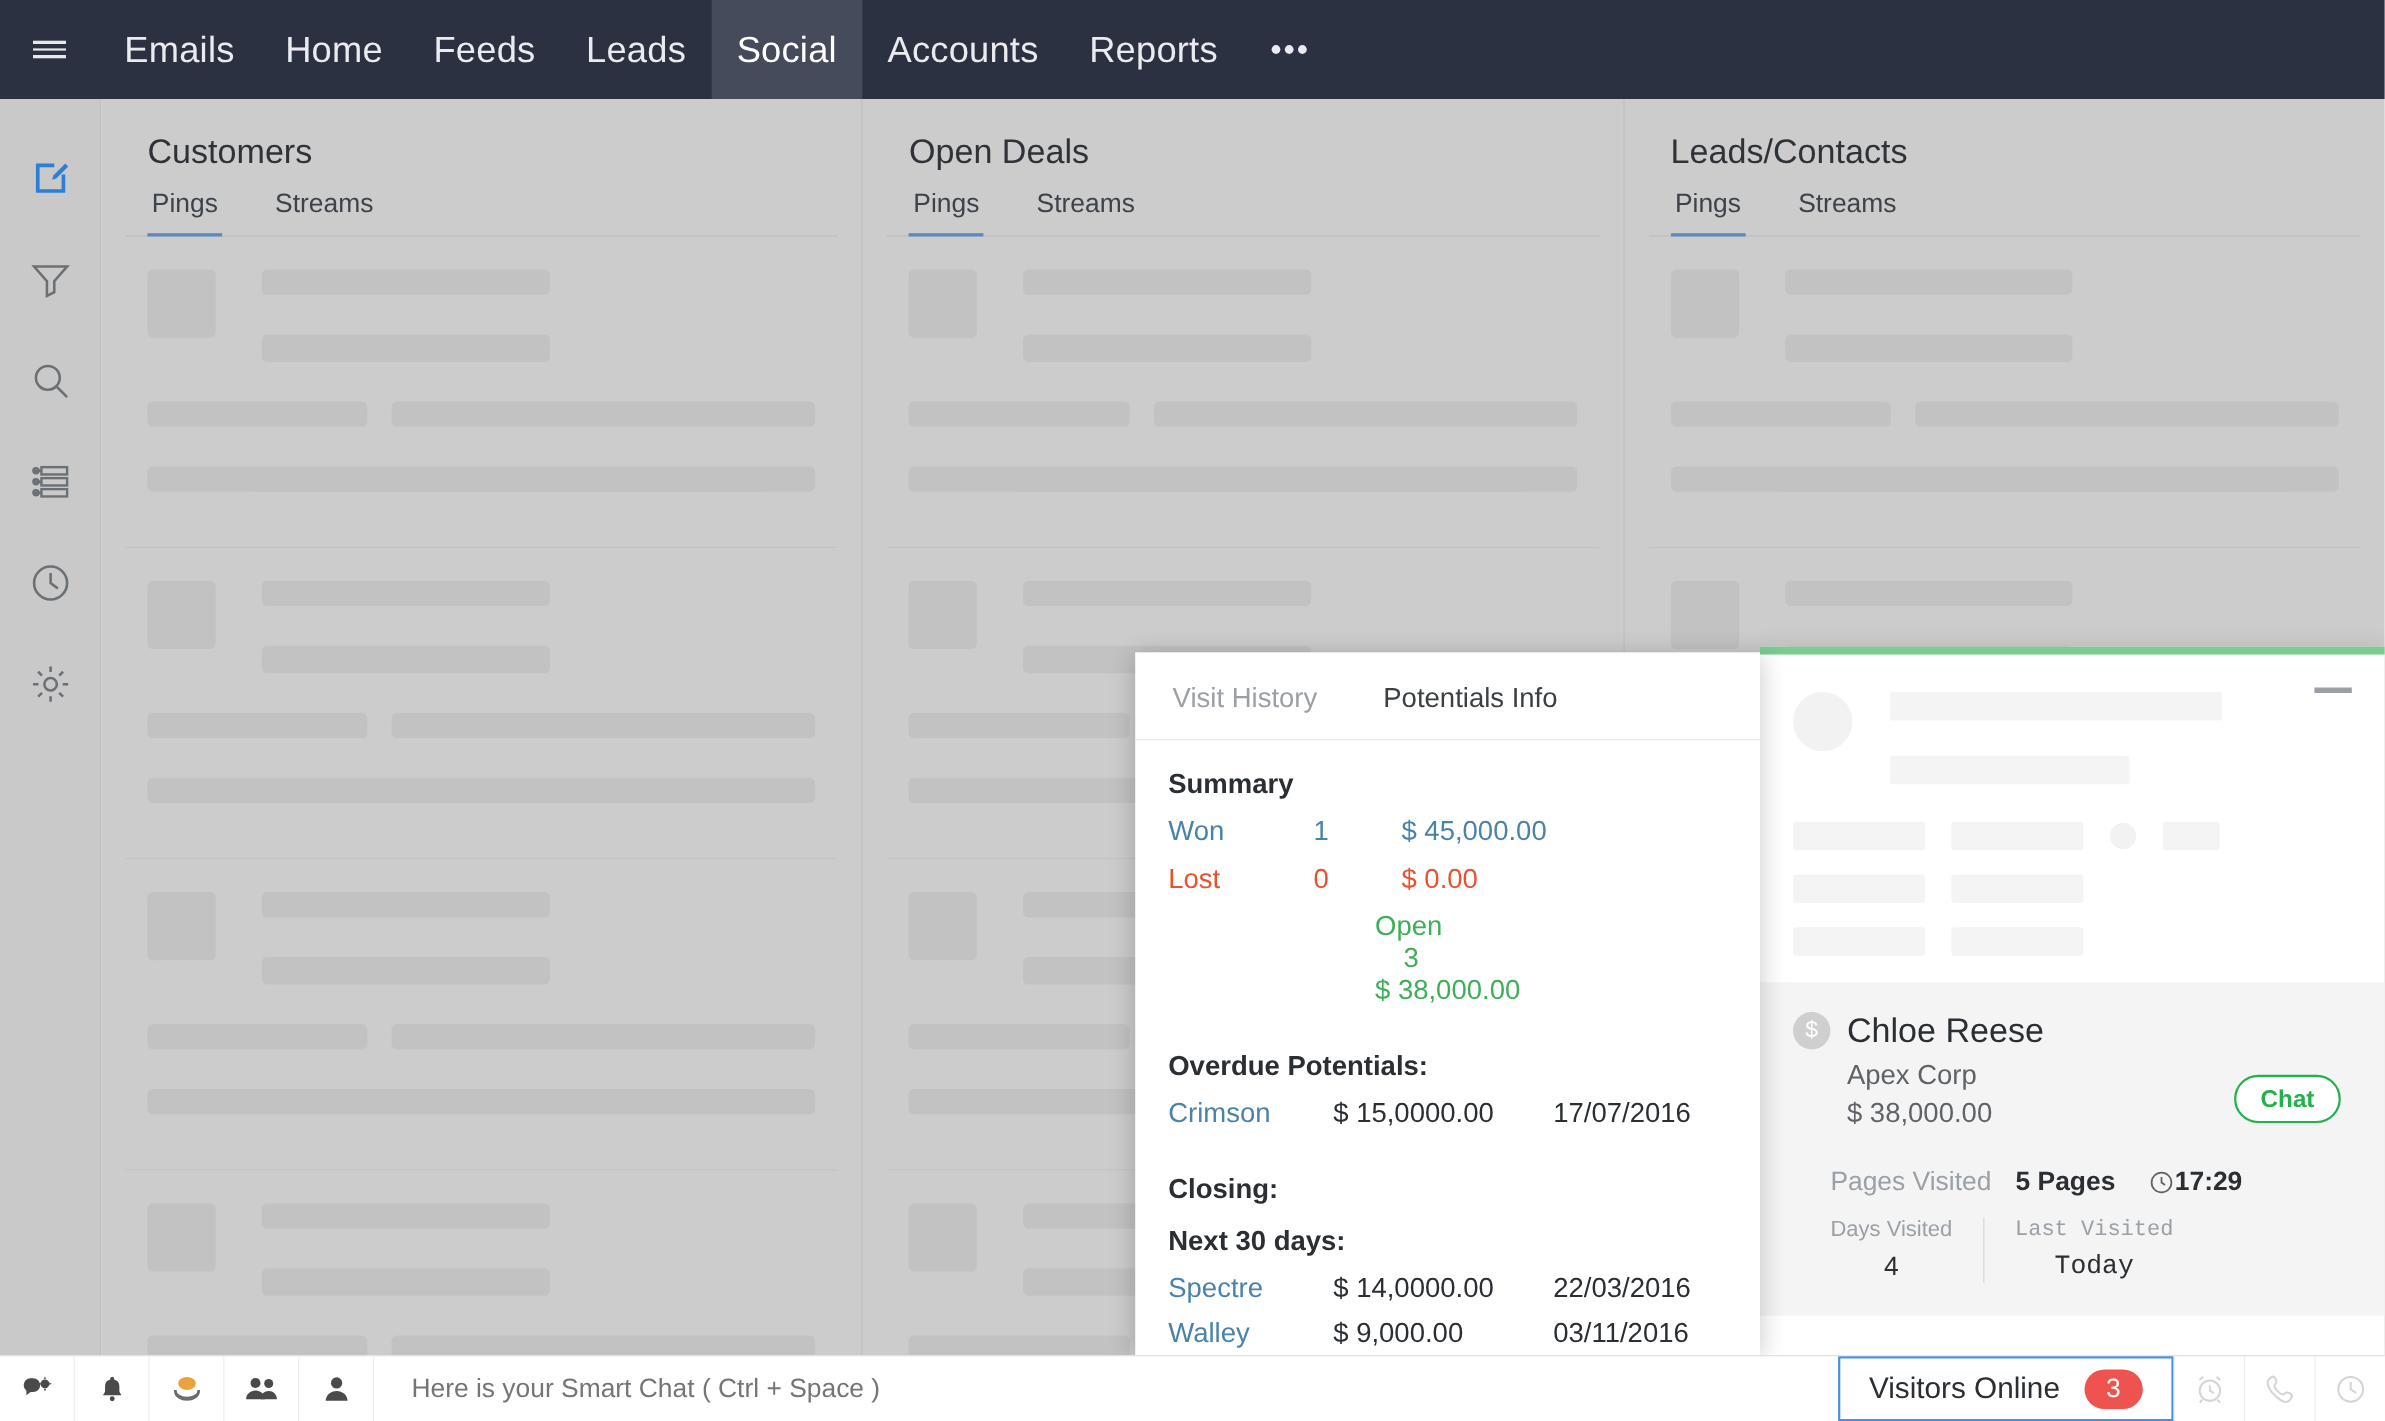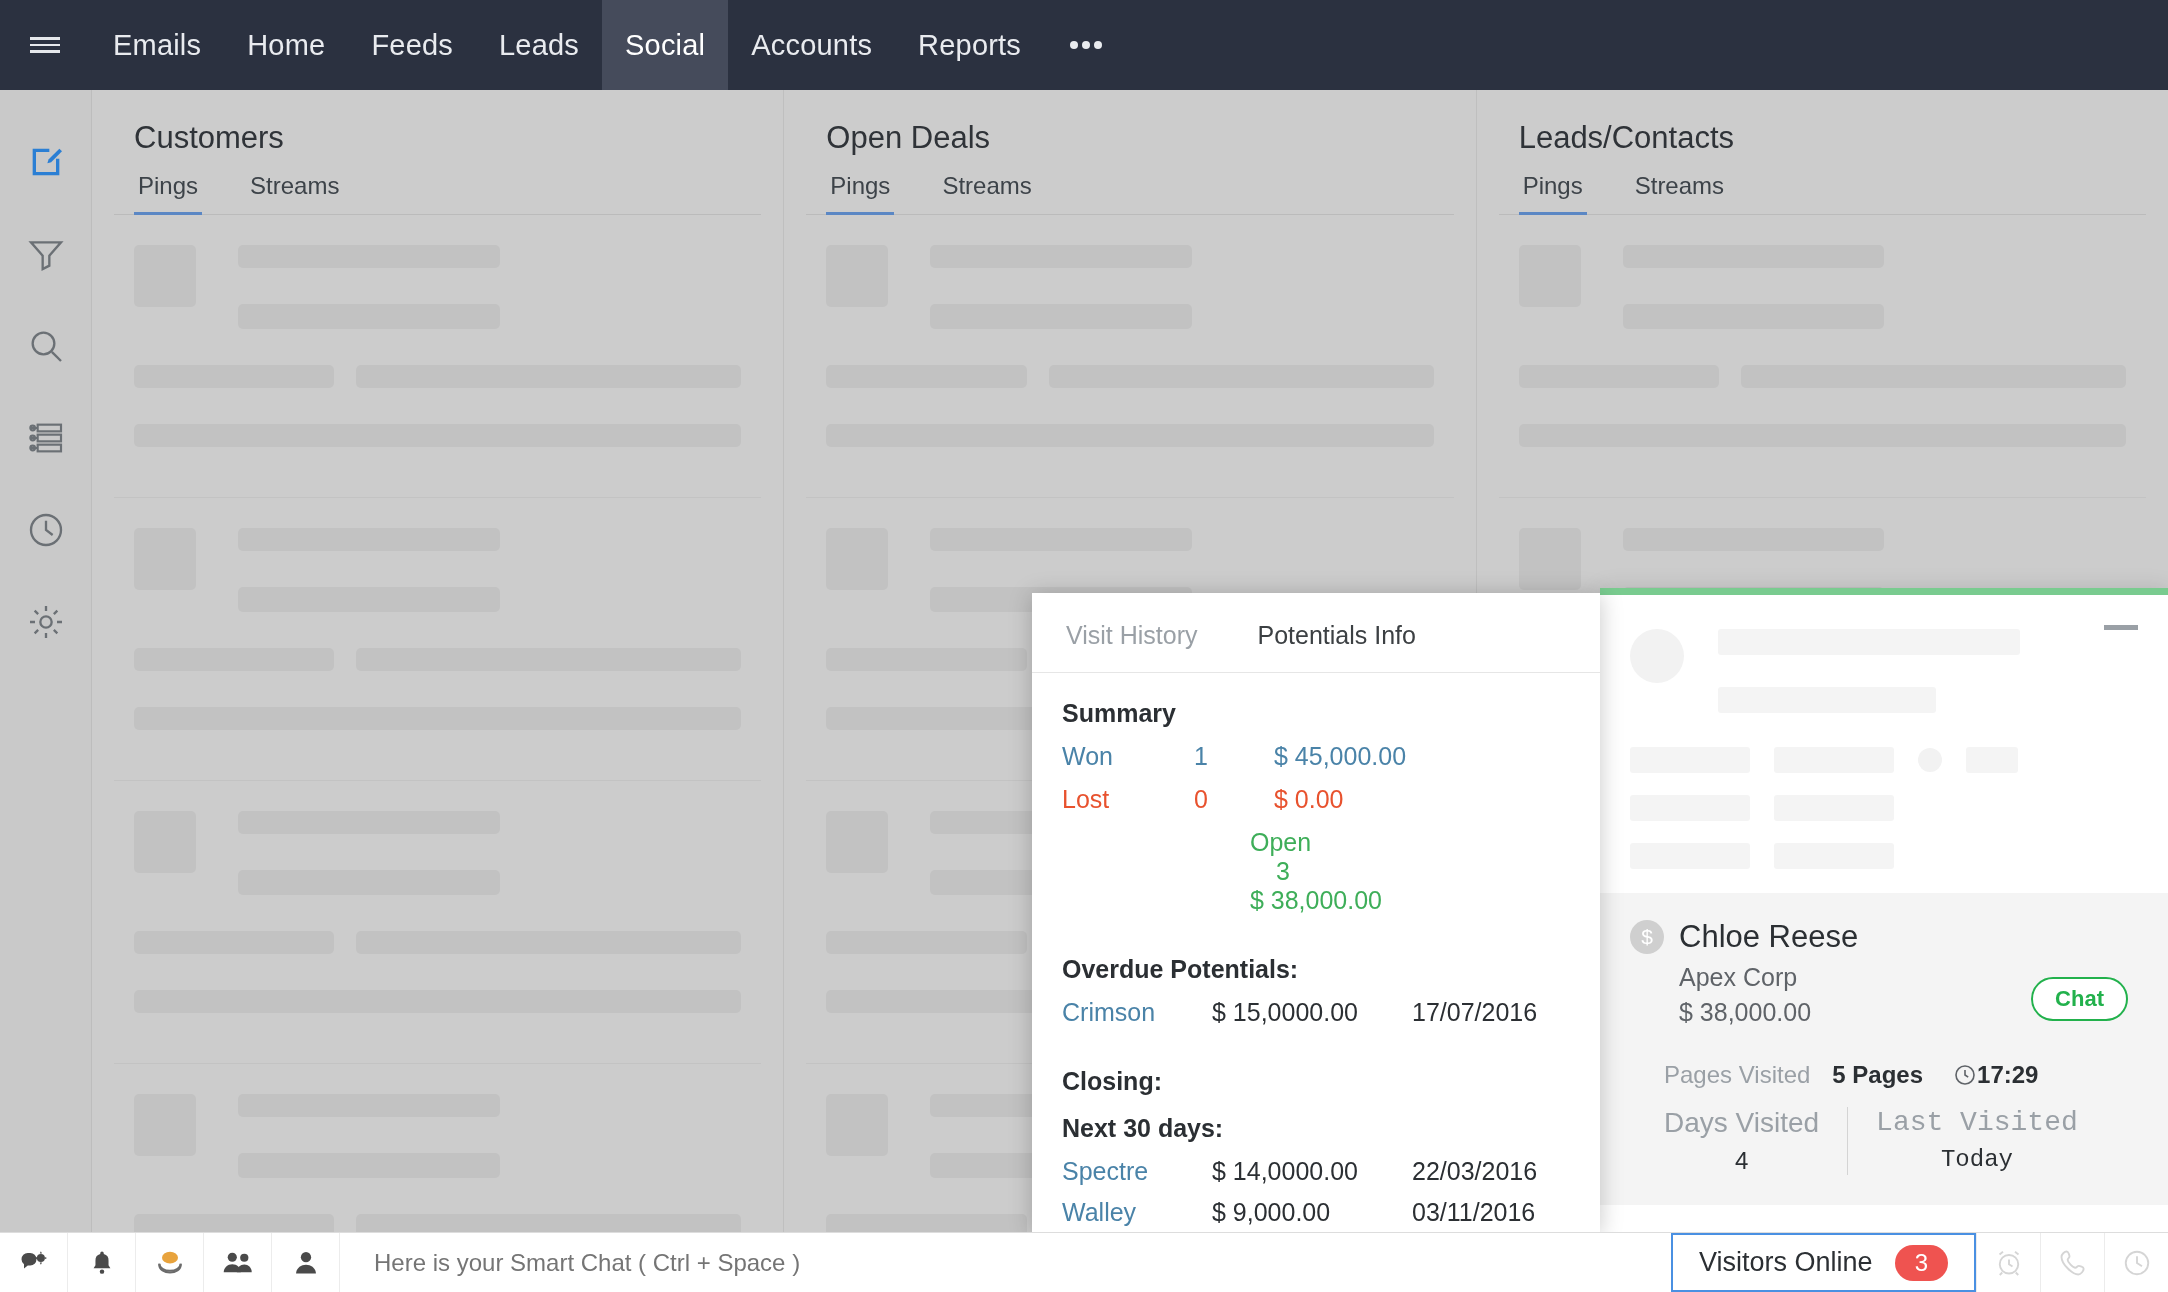--- a/index.html
+++ b/index.html
@@ -17,21 +17,21 @@
     background: #2b3140;
     display: flex; align-items: stretch;
   }
   .hamburger {
     width: 90px; display: flex; align-items: center; justify-content: center;
     cursor: pointer;
   }
   .hamburger .bar { width: 30px; height: 2.5px; background: #e6e8ec; margin: 4px 0; display:block; }
   .navitem {
     display: flex; align-items: center; padding: 0 23px;
-    color: #e9ebef; font-size: 29px; letter-spacing: .2px;
+    color: #e9ebef; font-size: 33px; letter-spacing: .2px;
     cursor: pointer; white-space: nowrap;
   }
   .navitem.active { background: #454b5b; color: #ffffff; }
   .navdots { display:flex; align-items:center; padding: 0 24px; cursor:pointer; }
   .navdots i {
     width: 8px; height: 8px; border-radius: 50%; background: #e9ebef;
     display: inline-block; margin: 0 2px;
   }
 
   
@@ -140,21 +140,21 @@
   .vc-line { display: flex; align-items: center; font-size: 24px; margin-bottom: 10px; }
   .vc-muted { color: #9aa0a6; }
   .vc-strong { color: #2b2f33; font-weight: bold; margin-left: 22px; }
   .vc-time { display: flex; align-items: center; margin-left: 30px; color: #2b2f33; font-weight: bold; }
   .vc-green { color: #22b14c; }
   .vc-page { color: #2b2f33; margin-left: 22px; }
   .vc-cols { display: flex; margin-top: 18px; }
   .vc-cell { text-align: center; }
   .vc-cell.first { padding-right: 28px; border-right: 1px solid #d4d4d4; }
   .vc-cell.second { padding-left: 28px; font-family: Liberation Mono, monospace; }
-  .vc-cell .h { font-size: 28px; color: #9aa0a6; }
+  .vc-cell .h { font-size: 20px; color: #9aa0a6; }
   .vc-cell .v { font-size: 24px; color: #2b2f33; margin-top: 8px; }
 
   
   .bottom {
     position: absolute; left: 0; bottom: 0; width: 2168px; height: 60px;
     background: #ffffff; border-top: 1px solid #dddddd;
     display: flex; align-items: stretch; z-index: 40;
   }
   .bb-icon {
     width: 68px; display: flex; align-items: center; justify-content: center;

